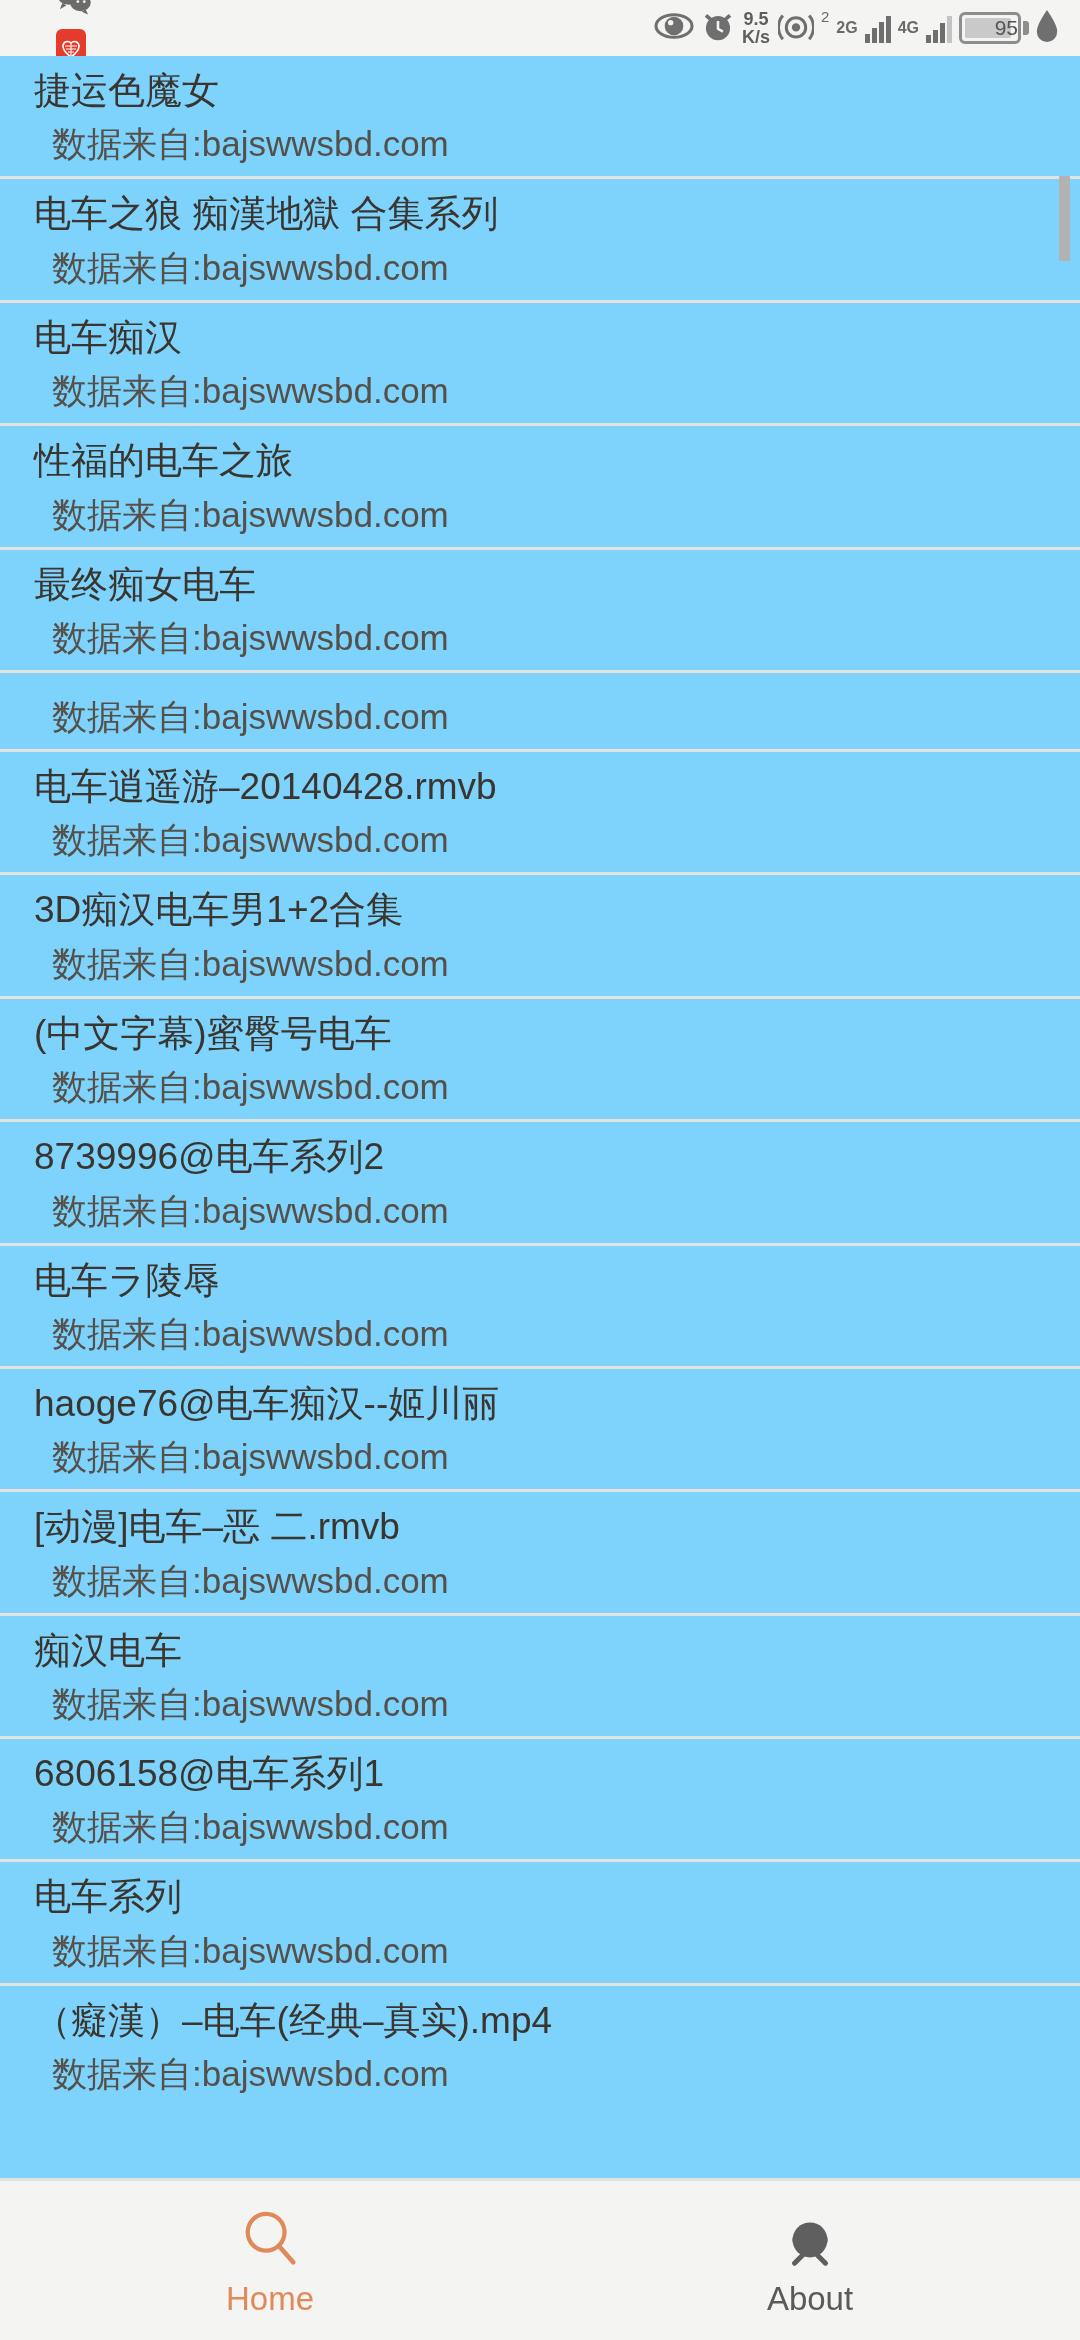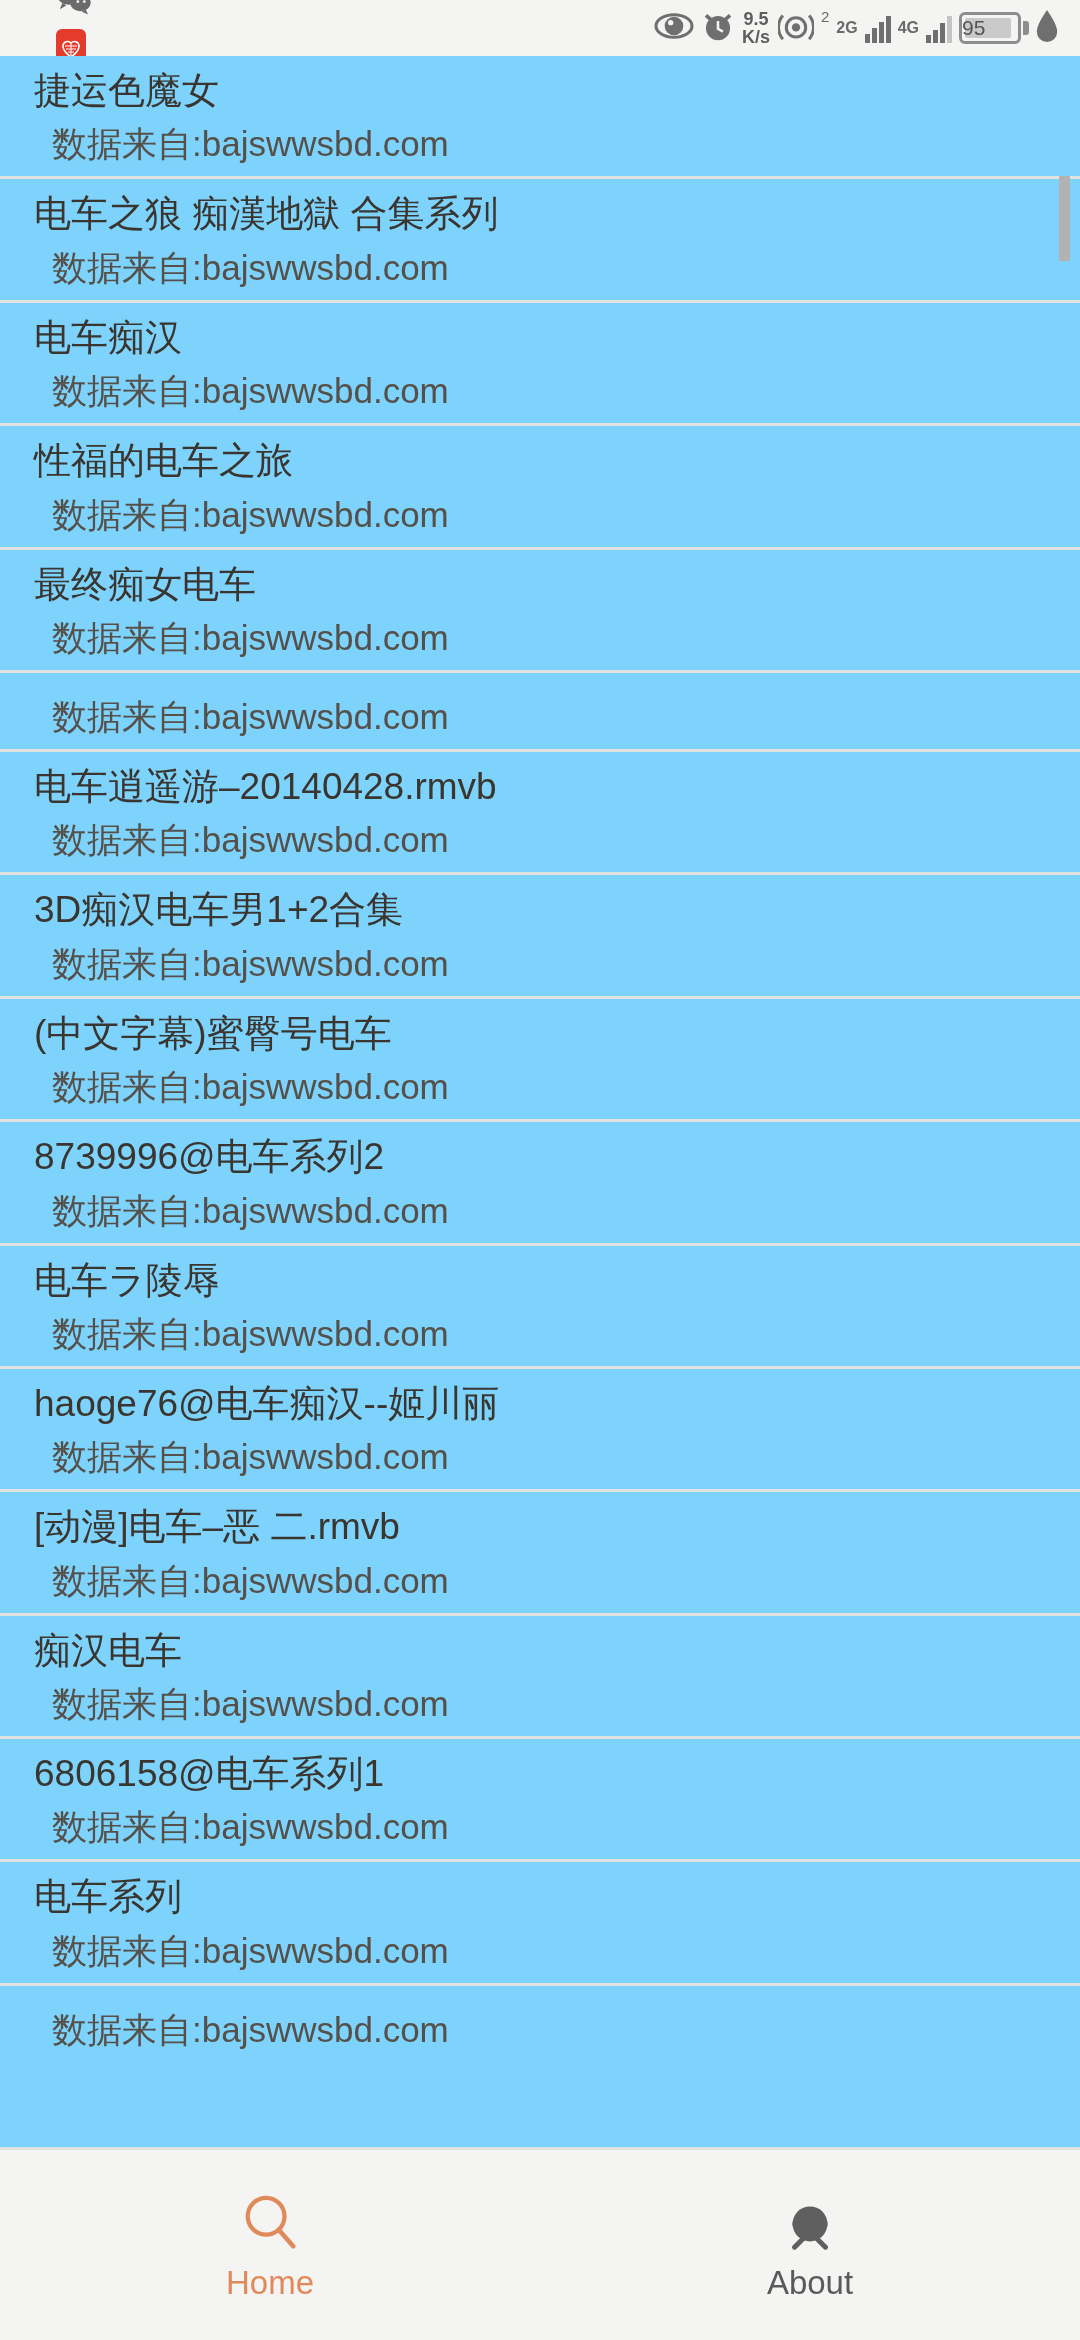--- a/index.html
+++ b/index.html
@@ -29,21 +29,21 @@
   .mini-badge2 {
     background:#2eaae0; border-radius:3px; width:30px; height:38px;
     display:flex; align-items:center; justify-content:center;
   }
   .speed {
     display:flex; flex-direction:column; align-items:center; justify-content:center;
     font-size:18px; line-height:18px; color:#5e5e5e; font-weight:700; margin-right:1px;
   }
   .batt {
     position:relative; width:62px; height:32px; border:3px solid #8d8d8d; border-radius:6px;
-    display:flex; align-items:center; justify-content:flex-start;
+    display:flex; align-items:center; justify-content:flex-end;
   }
   .batt-fill { position:absolute; left:3px; top:3px; bottom:3px; width:46px; background:#c9c9c9; border-radius:2px;}
   .batt-num { position:relative; font-size:21px; color:#555; font-weight:400; z-index:2;}
   .batt-tip { width:6px; height:14px; background:#8d8d8d; border-radius:0 3px 3px 0; margin-left:2px;}
   .net-label { font-size:16px; font-weight:700; color:#6a6a6a; line-height:1; }
   .sup { font-size:15px; color:#6a6a6a; align-self:flex-start; line-height:1;}
   .bars { display:flex; align-items:flex-end; gap:2px; height:30px;}
   .bars i { width:5px; background:#6f6f6f; display:block; }
 
   
@@ -63,21 +63,21 @@
     font-size:35px; color:#55504a; line-height:1.2; padding-left:52px; margin-top:10px;
     white-space:nowrap; overflow:hidden;
   }
   .scrollbar {
     position:absolute; top:120px; right:10px; width:11px; height:85px;
     background:#b2b2b2; border-radius:1px; z-index:5;
   }
 
   
   .bottombar {
-    position:absolute; left:0; bottom:0; width:1080px; height:193px;
+    position:absolute; left:0; bottom:0; width:1080px; height:162px;
     background:#f4f4f2; border-top:3px solid #e2e2e0;
     display:flex; align-items:center;
   }
   .tab { flex:1; display:flex; flex-direction:column; align-items:center; justify-content:center; gap:9px;}
   .tab-label { font-size:33px; line-height:1; }
   .tab.active .tab-label { color:#e08a5c; }
   .tab.inactive .tab-label { color:#5a5a5a; }
 </style>
 </head>
 <body>
@@ -255,20 +255,21 @@
         </div>
         <div class="row">
           <div class="title">6806158@电车系列1</div>
           <div class="subtitle">数据来自:bajswwsbd.com</div>
         </div>
         <div class="row">
           <div class="title">电车系列</div>
           <div class="subtitle">数据来自:bajswwsbd.com</div>
         </div>
         <div class="row">
+          <div class="title">（癡漢）–电车(经典–真实).mp4</div>
           <div class="subtitle">数据来自:bajswwsbd.com</div>
         </div>
       </div>
   </div>
 
   <div class="bottombar">
     <div class="tab active">
       <span>
         <svg width="62" height="62" viewBox="0 0 32 32">
           <circle cx="14" cy="13" r="9.5" fill="none" stroke="#e08a5c" stroke-width="2.2"></circle>

